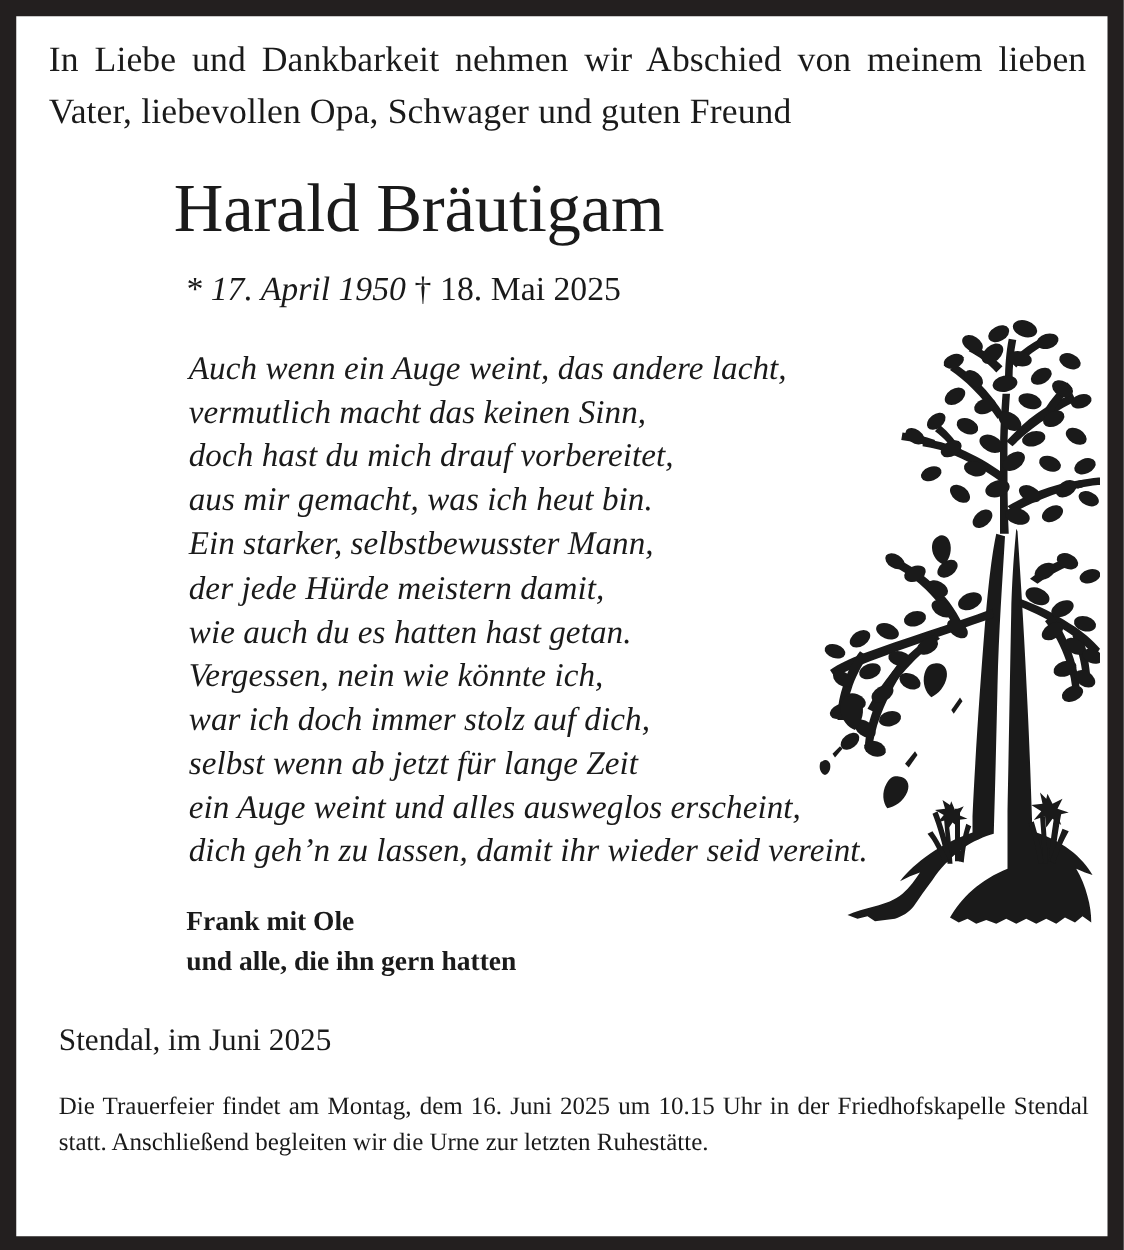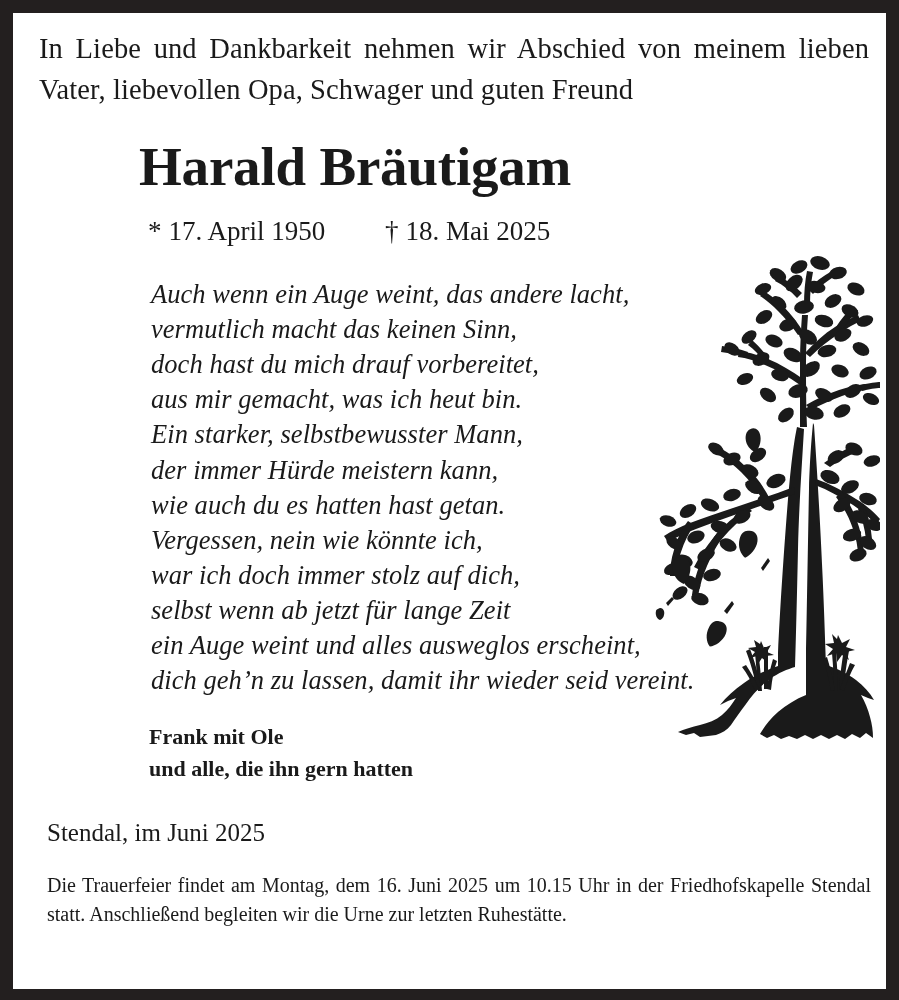--- a/index.html
+++ b/index.html
@@ -55,34 +55,34 @@
     text-align: justify;
     text-align-last: left;
     letter-spacing: 0.1px;
   }
 
   .deceased-name {
     position: absolute;
     left: 126px;
     top: 122px;
     font-size: 55px;
-    font-weight: bold;
+    font-weight: normal;
     letter-spacing: -0.2px;
     white-space: nowrap;
   }
 
   .dates {
     position: absolute;
     left: 135px;
     top: 203px;
     font-size: 27px;
     white-space: nowrap;
   }
-  .dates .birth-date { display: inline-block; }
-  .dates .death-date { display: inline-block; margin-left: 53px; }
+  .dates .birth-date { display: inline-block; font-style: italic; }
+  .dates .death-date { display: inline-block; }
   .dates .sym { display: inline-block; margin-right: 7px; }
 
   .poem {
     position: absolute;
     left: 138px;
     top: 264px;
     width: 600px;
     font-style: italic;
     font-size: 26.5px;
     line-height: 1.325;
@@ -354,21 +354,21 @@
           <span class="sym">†</span><span>18. Mai 2025</span>
         </span>
       </div>
 
       <div class="poem">
         <div class="poem-line">Auch wenn ein Auge weint, das andere lacht,</div>
         <div class="poem-line">vermutlich macht das keinen Sinn,</div>
         <div class="poem-line">doch hast du mich drauf vorbereitet,</div>
         <div class="poem-line">aus mir gemacht, was ich heut bin.</div>
         <div class="poem-line">Ein starker, selbstbewusster Mann,</div>
-        <div class="poem-line">der immer Hürde meistern kann,</div>
+        <div class="poem-line">der jede Hürde meistern damit,</div>
         <div class="poem-line">wie auch du es hatten hast getan.</div>
         <div class="poem-line">Vergessen, nein wie könnte ich,</div>
         <div class="poem-line">war ich doch immer stolz auf dich,</div>
         <div class="poem-line">selbst wenn ab jetzt für lange Zeit</div>
         <div class="poem-line">ein Auge weint und alles ausweglos erscheint,</div>
         <div class="poem-line">dich geh’n zu lassen, damit ihr wieder seid vereint.</div>
       </div>
 
       <div class="signature">
         <div class="sig-line">Frank mit Ole</div>

